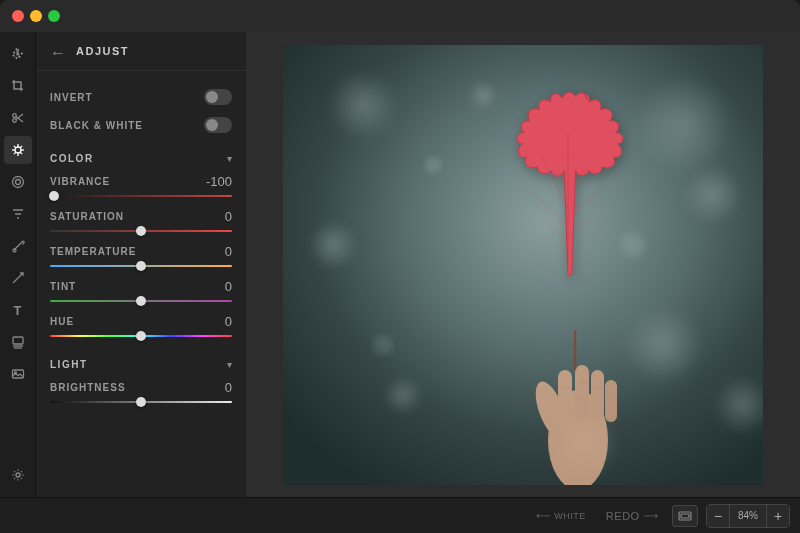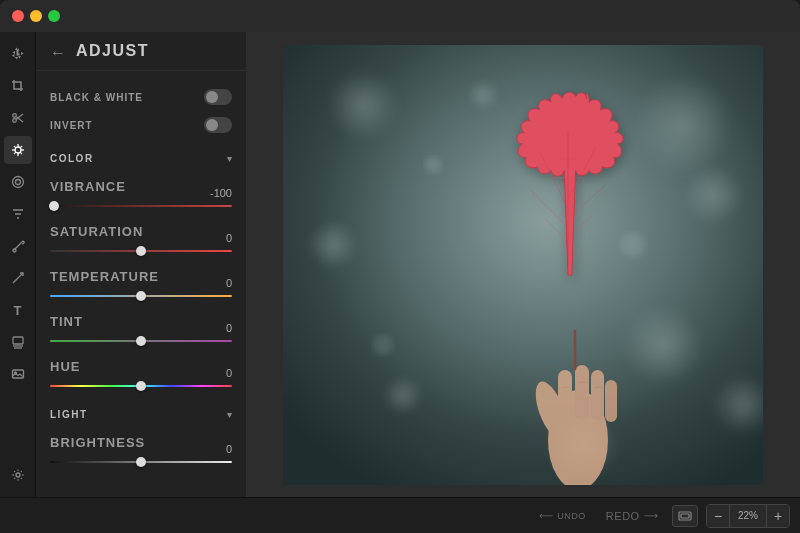--- a/index.html
+++ b/index.html
@@ -92,21 +92,21 @@
       border-bottom: 1px solid #2e2e2e;
       flex-shrink: 0;
     }
     .back-btn {
       color: #888;
       font-size: 16px;
       cursor: pointer;
     }
     .panel-title {
       color: #ccc;
-      font-size: 16px;
+      font-size: 11px;
       font-weight: 600;
       letter-spacing: 1.5px;
       text-transform: uppercase;
       text-align: center;
     }
 
     .panel-content {
       padding: 12px 0;
       flex: 1;
     }
@@ -185,30 +185,29 @@
       padding: 4px 14px 8px;
     }
     .slider-top {
       display: flex;
       align-items: center;
       justify-content: space-between;
       margin-bottom: 4px;
     }
     .slider-label {
       color: #999;
-      font-size: 13px;
+      font-size: 10px;
       font-weight: 600;
       letter-spacing: 1px;
       text-transform: uppercase;
     }
     .slider-value {
       color: #aaa;
-      font-size: 11px;
+      font-size: 13px;
       font-weight: 500;
-      margin-top: 13px;
     }
     .slider-track {
       width: 100%;
       height: 2px;
       border-radius: 1px;
       position: relative;
       margin-top: 6px;
     }
     .slider-thumb {
       width: 10px;
@@ -422,28 +421,28 @@
   <div class="adjust-panel">
     <div class="panel-header">
       <div class="back-btn">←</div>
       <div class="panel-title">ADJUST</div>
     </div>
 
     <div class="panel-content">
 
 
       <div class="toggle-row">
-        <span class="toggle-label">BLACK &amp; WHITE</span>
+        <span class="toggle-label">InveRT</span>
         <div class="toggle">
           <div class="toggle-thumb"></div>
         </div>
       </div>
 
       <div class="toggle-row">
-        <span class="toggle-label">InveRT</span>
+        <span class="toggle-label">BLACK &amp; WHITE</span>
         <div class="toggle">
           <div class="toggle-thumb"></div>
         </div>
       </div>
 
       <div class="section-header">
         <span class="section-title">COLOR</span>
         <span class="chevron">▾</span>
       </div>
 
@@ -619,36 +618,36 @@
         </g>
       </svg>
     </div>
   </div>
 
 </div>
 
 <div class="bottom-bar">
   <div class="bottom-btn">
     <span style="font-size:10px; color:#666;">⟵</span>
-    <span style="color:#666; font-size:9px; letter-spacing:0.5px;">UNDO</span>
+    <span style="color:#666; font-size:9px; letter-spacing:0.5px;">WHITE</span>
   </div>
   <div class="bottom-btn">
     <span style="color:#666; font-size:11px; letter-spacing:0.5px;">REDO</span>
     <span style="font-size:10px; color:#666;">⟶</span>
   </div>
 
   <div class="frame-btn">
     <svg width="14" height="12" viewBox="0 0 14 12" fill="none" stroke="#888" stroke-width="1.2">
       <rect x="1" y="2" width="12" height="8" rx="1"></rect>
       <rect x="3" y="4" width="8" height="4" rx="0.5"></rect>
     </svg>
   </div>
 
   <div class="zoom-controls">
     <button class="zoom-btn">
       <span>−</span>
     </button>
-    <div class="zoom-level">22%</div>
+    <div class="zoom-level">84%</div>
     <button class="zoom-btn">
       <span>+</span>
     </button>
   </div>
 </div>
 
 </body></html>

